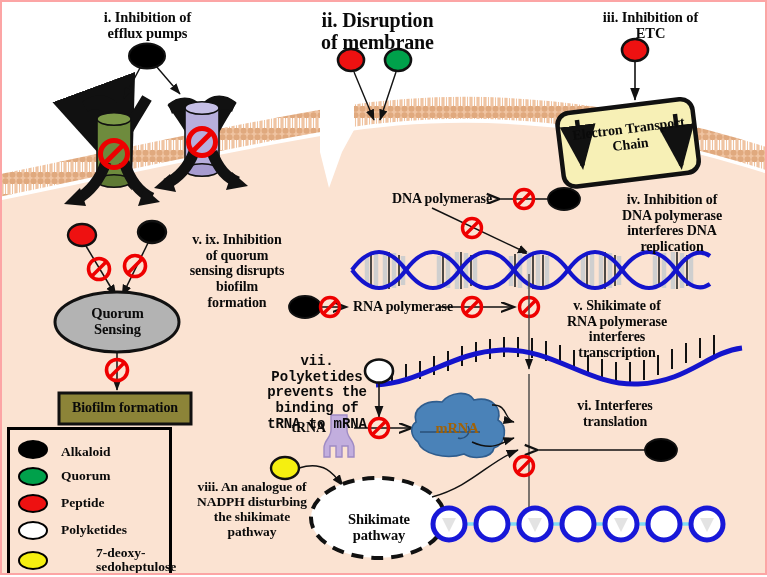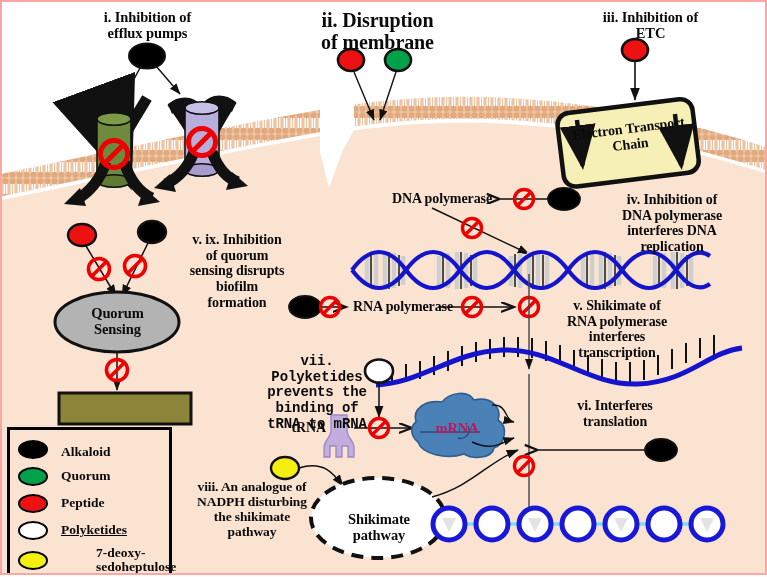--- a/index.html
+++ b/index.html
@@ -394,54 +394,55 @@
   <div class="lbl" style="left:547px; top:396px; width:132px; font-size:14px;">vi. Interferes
 translation</div>
 
   <div class="lbl" style="left:254px; top:352px; width:122px; font-size:14px;font-family:Liberation Mono, monospace;">vii. Polyketides
 prevents the
 binding of
 tRNA to mRNA</div>
 
   <div class="lbl lbl-left" style="left:268px; top:418px; width:56px; font-size:14px;">tRNA</div>
 
-  <div class="lbl" style="left:424px; top:418px; width:62px; font-size:14.5px; color:#be185d;">mRNA</div>
+  <div class="lbl" style="left:424px; top:418px; width:62px; font-size:14.5px; color:#a16207;">mRNA</div>
 
   <div class="lbl" style="left:180px; top:477px; width:140px; font-size:13.5px;">viii. An analogue of
 NADPH disturbing
 the shikimate
 pathway</div>
 
   <div class="lbl" style="left:327px; top:501px; width:100px; font-size:14.5px;margin-top:8px;">Shikimate
 pathway</div>
 
   <div class="lbl" style="left:171px; top:218px; width:128px; font-size:14px;margin-top:12px;">v. ix. Inhibition
 of quorum
 sensing disrupts
 biofilm
 formation</div>
 
   <div class="lbl" style="left:68px; top:303px; width:95px; font-size:14.5px;">Quorum
 Sensing</div>
 
+  <div class="lbl" style="left:57px; top:398px; width:132px; font-size:14px;">Biofilm formation</div>
 
   <div class="legend-box">
     <div class="legend-row" style="top:10px;align-items:flex-end;">
       <span class="legend-dot" style="background:#000000;"></span>
       <span class="legend-text">Alkaloid</span>
     </div>
     <div class="legend-row" style="top:37px;">
       <span class="legend-dot" style="background:#00a14b;"></span>
       <span class="legend-text">Quorum</span>
     </div>
     <div class="legend-row" style="top:64px;">
       <span class="legend-dot" style="background:#ee1111;"></span>
       <span class="legend-text">Peptide</span>
     </div>
-    <div class="legend-row" style="top:91px;text-decoration:underline;">
+    <div class="legend-row" style="top:91px;">
       <span class="legend-dot" style="background:#ffffff;"></span>
       <span class="legend-text">Polyketides</span>
     </div>
     <div class="legend-row" style="top:116px;">
       <span class="legend-dot" style="background:#f5ef10;"></span>
       <span class="legend-text" style="white-space:pre-line;margin-left:48px;">7-deoxy-
 sedoheptulose</span>
     </div>
   </div>
 

